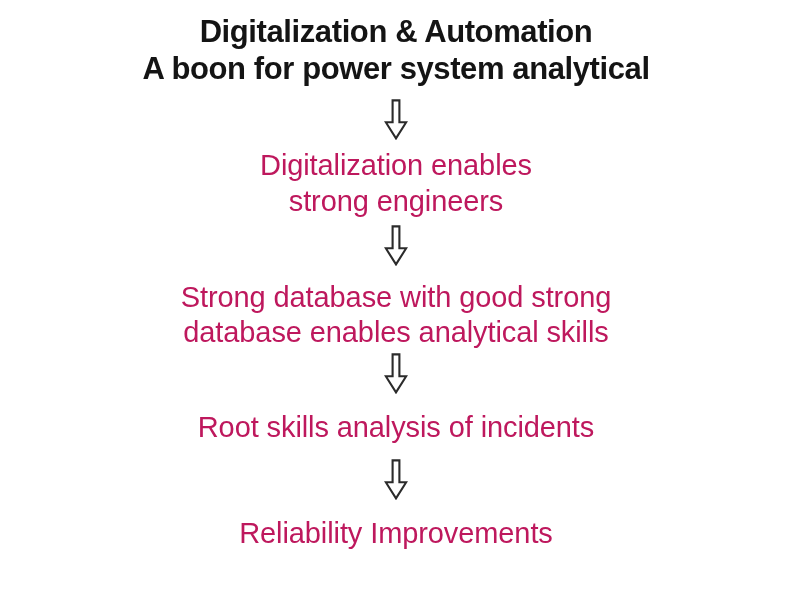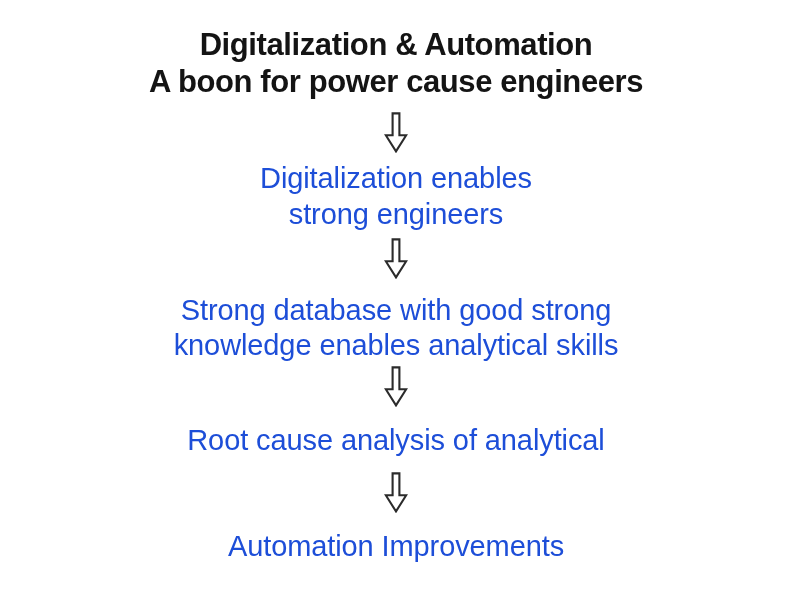--- a/index.html
+++ b/index.html
@@ -35,42 +35,42 @@
     margin: 0 0 2px 0;
   }
   .title-line {
     font-weight: bold;
     font-size: 31px;
     letter-spacing: -0.4px;
     color: #141414;
     white-space: nowrap;
     display: block;
   }
-  .title-line-1 { font-stretch: condensed; margin-top: 13px; }
+  .title-line-1 { font-stretch: condensed; }
   .title-line-2 { font-stretch: condensed; }
 
   
   .arrow-row {
     display: flex;
     justify-content: center;
     align-items: center;
     width: 100%;
   }
   .arrow-icon {
     display: block;
   }
   .arrow-icon svg {
     display: block;
   }
 
   
   .step {
     text-align: center;
     line-height: 1.22;
-    color: #1d4ed8;
+    color: #be185d;
   }
   .step-line {
     display: block;
     font-size: 29px;
     font-weight: normal;
     letter-spacing: -0.1px;
     white-space: nowrap;
   }
 
   
@@ -83,21 +83,21 @@
   .gap-g { height: 14px; }
   .gap-h { height: 16px; }
 </style>
 </head>
 <body>
 
 <div class="slide">
 
   <div class="title-block">
     <span class="title-line title-line-1">Digitalization &amp; Automation</span>
-    <span class="title-line title-line-2">A boon for power cause engineers</span>
+    <span class="title-line title-line-2">A boon for power system analytical</span>
   </div>
 
   <div class="gap-a"></div>
 
   <div class="arrow-row">
     <span class="arrow-icon">
       <svg width="24" height="41" viewBox="0 0 24 41" aria-hidden="true">
         <path d="M8.6 1.4 H15.4 V23.2 H22.2 L12 39.4 L1.8 23.2 H8.6 Z" fill="#ffffff" stroke="#2b2b2b" stroke-width="2.1" stroke-linejoin="miter"></path>
       </svg>
     </span>
@@ -117,48 +117,48 @@
       <svg width="24" height="41" viewBox="0 0 24 41" aria-hidden="true">
         <path d="M8.6 1.4 H15.4 V23.2 H22.2 L12 39.4 L1.8 23.2 H8.6 Z" fill="#ffffff" stroke="#2b2b2b" stroke-width="2.1" stroke-linejoin="miter"></path>
       </svg>
     </span>
   </div>
 
   <div class="gap-d"></div>
 
   <div class="step">
     <span class="step-line">Strong database with good strong</span>
-    <span class="step-line">knowledge enables analytical skills</span>
+    <span class="step-line">database enables analytical skills</span>
   </div>
 
   <div class="gap-e"></div>
 
   <div class="arrow-row">
     <span class="arrow-icon">
       <svg width="24" height="41" viewBox="0 0 24 41" aria-hidden="true">
         <path d="M8.6 1.4 H15.4 V23.2 H22.2 L12 39.4 L1.8 23.2 H8.6 Z" fill="#ffffff" stroke="#2b2b2b" stroke-width="2.1" stroke-linejoin="miter"></path>
       </svg>
     </span>
   </div>
 
   <div class="gap-f"></div>
 
   <div class="step">
-    <span class="step-line">Root cause analysis of analytical</span>
+    <span class="step-line">Root skills analysis of incidents</span>
   </div>
 
   <div class="gap-g"></div>
 
   <div class="arrow-row">
     <span class="arrow-icon">
       <svg width="24" height="41" viewBox="0 0 24 41" aria-hidden="true">
         <path d="M8.6 1.4 H15.4 V23.2 H22.2 L12 39.4 L1.8 23.2 H8.6 Z" fill="#ffffff" stroke="#2b2b2b" stroke-width="2.1" stroke-linejoin="miter"></path>
       </svg>
     </span>
   </div>
 
   <div class="gap-h"></div>
 
   <div class="step">
-    <span class="step-line">Automation Improvements</span>
+    <span class="step-line">Reliability Improvements</span>
   </div>
 
 </div>
 
 </body></html>

